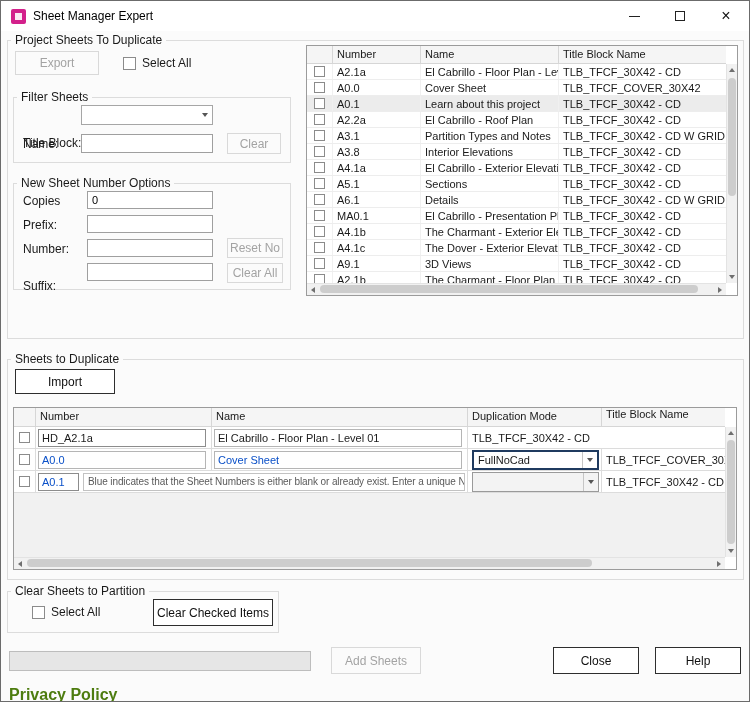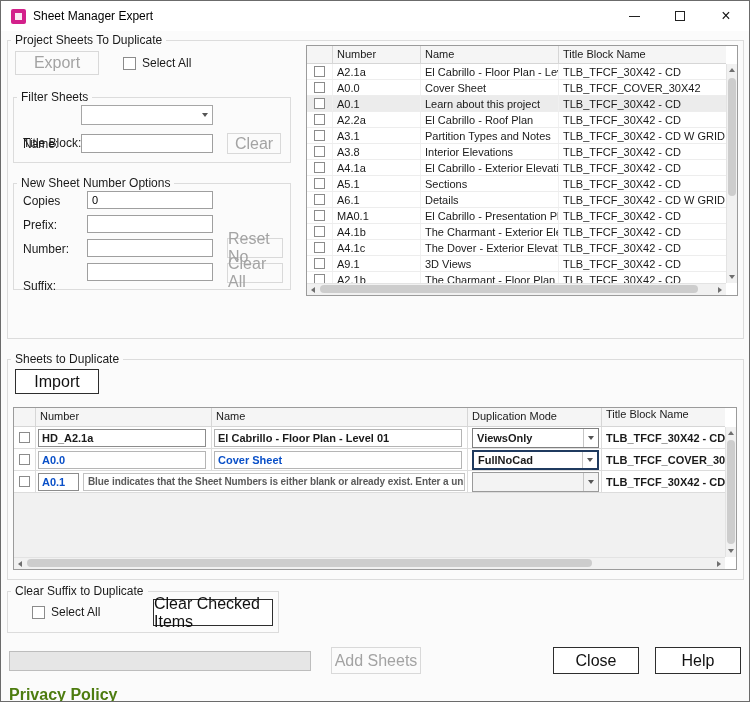--- a/index.html
+++ b/index.html
@@ -24,21 +24,21 @@
 
   
   .groupbox { position:absolute; border:1px solid #dcdcdc; }
   .gb-label { position:absolute; top:-8px; left:3px; background:#fbfbfb; padding:0 4px;
               font-size:12px; white-space:nowrap; }
 
   .lbl { position:absolute; font-size:12px; white-space:nowrap; }
 
   
   .btn { position:absolute; display:flex; align-items:center; justify-content:center;
-         font-size:16px; background:#ffffff; border:1px solid #2e2e2e; color:#111; cursor:default; }
+         font-size:12px; background:#ffffff; border:1px solid #2e2e2e; color:#111; cursor:default; }
   .btn.disabled { background:#fbfbfb; border:1px solid #d9d9d9; color:#a3a3a3; }
 
   
   .tinput { position:absolute; border:1px solid #9f9f9f; background:#fff; font-size:11px;
             font-family:"Liberation Sans", sans-serif; padding:0 4px; height:19px; outline:none; }
   .checkbox { display:inline-block; width:13px; height:13px; border:1px solid #8b8b8b;
               background:#fff; vertical-align:middle; }
   .checkbox.sm { width:11px; height:11px; }
   .check-row { position:absolute; display:flex; align-items:center; gap:6px; font-size:12px; }
 
@@ -82,21 +82,21 @@
   .w-cb1 { width:26px; } .w-num1 { width:88px; } .w-name1 { width:138px; } .w-tb1 { flex:1; border-right:none; }
 
   
   .table2 { position:absolute; left:5px; top:47px; width:724px; height:163px;
             border:1px solid #9b9b9b; background:#fff; overflow:hidden; }
   .t2-header { position:absolute; left:0; top:0; right:11px; height:19px; display:flex;
                background:#f5f5f5; border-bottom:1px solid #d6d6d6; font-size:11px; }
   .t2-rows { position:absolute; left:0; top:19px; right:11px; bottom:12px; overflow:hidden;
              display:flex; flex-direction:column; }
   .dup-row { display:flex; height:22px; border-bottom:1px solid #dcdcdc; font-size:11px;
-             background:#fff; flex:0 0 22px;font-weight:bold; }
+             background:#fff; flex:0 0 22px; }
   .dcell { height:100%; display:flex; align-items:center; padding:0 2px;
            border-right:1px solid #dcdcdc; overflow:hidden; white-space:nowrap; }
   .w-cb2 { width:22px; justify-content:center; } .w-num2 { width:176px; } .w-name2 { width:256px; }
   .w-mode2 { width:134px; } .w-tb2 { flex:1; border-right:none; padding:0 4px; }
   .w-merge2 { width:432px; }
   .t2-empty { flex:1; background:#f1f1f1; }
 
   .editbox { display:inline-block; border:1px solid #8c8c8c; background:#fff; height:18px;
              line-height:16px; padding:0 3px; overflow:hidden; white-space:nowrap; }
   .blue-text { color:#0a50c8; }
@@ -317,21 +317,21 @@
             <span class="tri-r"></span>
           </span>
       </div>
     </div>
 
   </div>
 
   <div class="groupbox" style="left:6px; top:358px; width:737px; height:221px;">
     <span class="gb-label">Sheets to Duplicate</span>
 
-    <div class="btn" style="left:7px; top:9px; width:84px; height:25px;">Import</div>
+    <div class="btn" style="left:7px; top:9px; width:100px; height:25px;">Import</div>
 
     <div class="table2">
       <div class="t2-header">
         <span class="hcell w-cb2"></span>
         <span class="hcell w-num2">Number</span>
         <span class="hcell w-name2">Name</span>
         <span class="hcell w-mode2" style="width:134px;">Duplication Mode</span>
         <span class="hcell w-tb2">Title Block Name</span>
       </div>
 
@@ -340,28 +340,20 @@
         <div class="dup-row">
           <span class="dcell w-cb2">
               <span class="checkbox sm"></span>
             </span>
           <span class="dcell w-num2">
               <span class="editbox" style="width:168px;">HD_A2.1a</span>
             </span>
           <span class="dcell w-name2">
               <span class="editbox" style="width:248px; border-color:#b5b5b5;">El Cabrillo - Floor Plan - Level 01</span>
             </span>
-          <span class="dcell w-mode2">
-            <span class="cellcombo">
-              <span class="combo-value">ViewsOnly</span>
-              <span class="combo-btn sep">
-                  <span class="tri-down"></span>
-                </span>
-            </span>
-          </span>
           <span class="dcell w-tb2">TLB_TFCF_30X42 - CD</span>
         </div>
 
         <div class="dup-row">
           <span class="dcell w-cb2">
               <span class="checkbox sm"></span>
             </span>
           <span class="dcell w-num2">
               <span class="editbox blue-text" style="width:168px; border-color:#b5b5b5;">A0.0</span>
             </span>
@@ -416,21 +408,21 @@
           </span>
         <span class="hthumb" style="left:13px; width:565px;"></span>
         <span class="arr" style="right:0;">
             <span class="tri-r"></span>
           </span>
       </div>
     </div>
   </div>
 
   <div class="groupbox" style="left:6px; top:590px; width:272px; height:42px;">
-    <span class="gb-label">Clear Suffix to Duplicate</span>
+    <span class="gb-label">Clear Sheets to Partition</span>
     <div class="check-row" style="left:24px; top:13px;">
       <span class="checkbox"></span>
       <span>Select All</span>
     </div>
     <div class="btn" style="left:145px; top:7px; width:120px; height:27px;">Clear Checked Items</div>
   </div>
 
   <div class="progressbar"></div>
   <div class="btn" style="left:552px; top:646px; width:86px; height:27px;">Close</div>
   <div class="btn disabled" style="left:330px; top:646px; width:90px; height:27px;">Add Sheets</div>

